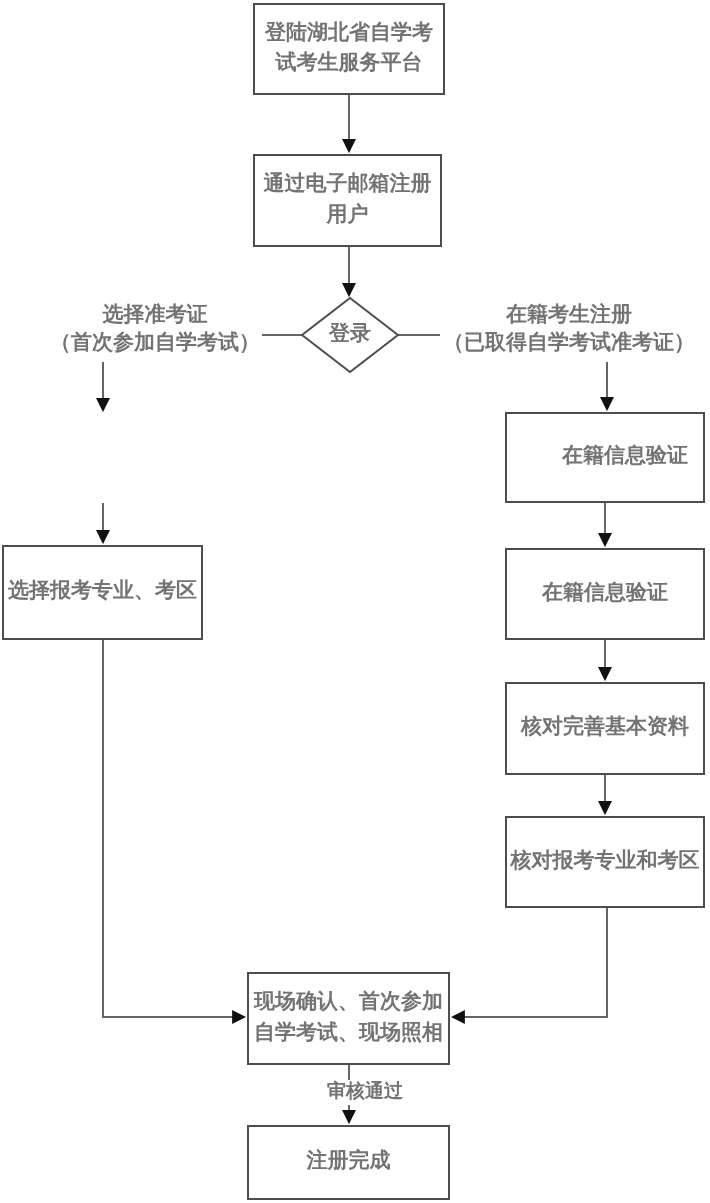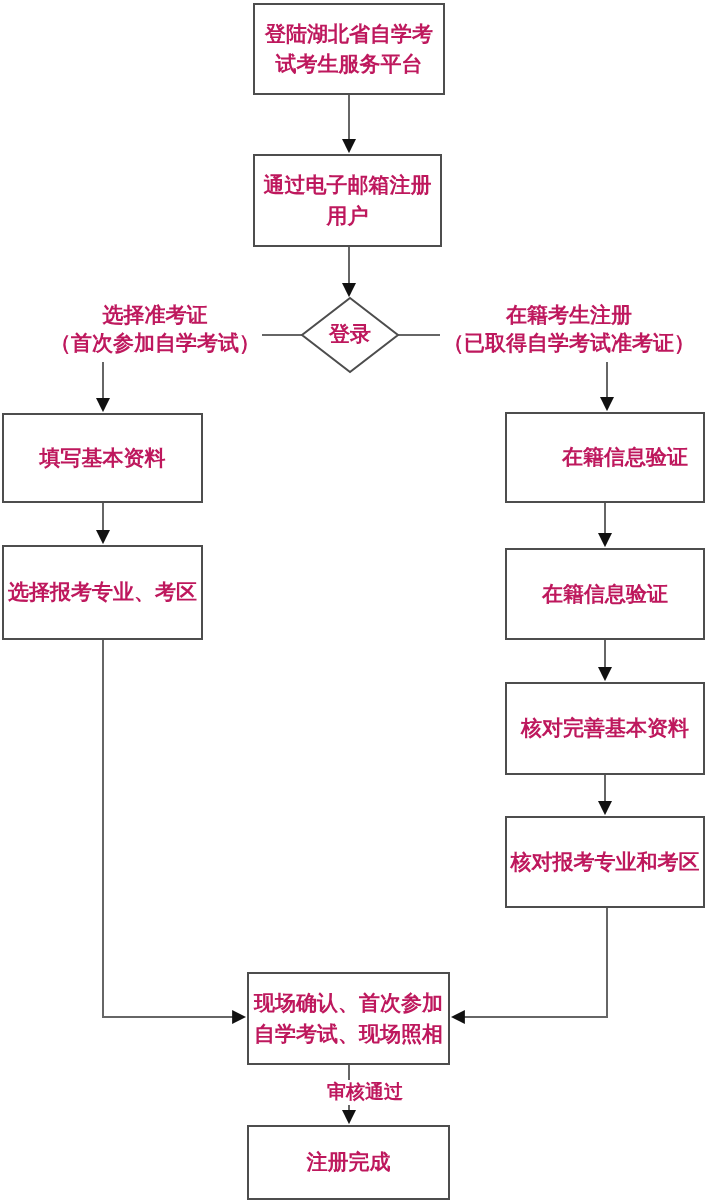--- a/index.html
+++ b/index.html
@@ -5,22 +5,22 @@
   html, body {
     margin: 0;
     padding: 0;
     background: #ffffff;
   }
   .canvas {
     position: relative;
     width: 710px;
     height: 1203px;
     background: #ffffff;
-    font-family: Liberation Serif, serif;
-    color: #be185d;
+    font-family: Liberation Mono, monospace;
+    color: #737373;
     overflow: hidden;
   }
   .connector-layer {
     position: absolute;
     left: 0;
     top: 0;
     width: 710px;
     height: 1203px;
     z-index: 1;
   }
@@ -101,23 +101,20 @@
   <div class="flow-box" style="left:253px; top:3px; width:192px; height:92px;">
     <span>登陆湖北省自学考试考生服务平台</span>
   </div>
 
   <div class="flow-box" style="left:253px; top:154px; width:189px; height:93px;">
     <span>通过电子邮箱注册用户</span>
   </div>
 
   <div class="diamond-label" style="left:300px; top:322px; width:100px;">登录</div>
 
-  <div class="flow-box" style="left:2px; top:413px; width:201px; height:90px;">
-    <span>填写基本资料</span>
-  </div>
 
   <div class="flow-box" style="left:2px; top:545px; width:201px; height:95px;">
     <span>选择报考专业、考区</span>
   </div>
 
   <div class="flow-box" style="left:505px; top:412px; width:200px; height:91px;padding-left:41px;">
     <span>在籍信息验证</span>
   </div>
 
   <div class="flow-box" style="left:505px; top:548px; width:200px; height:92px;">

